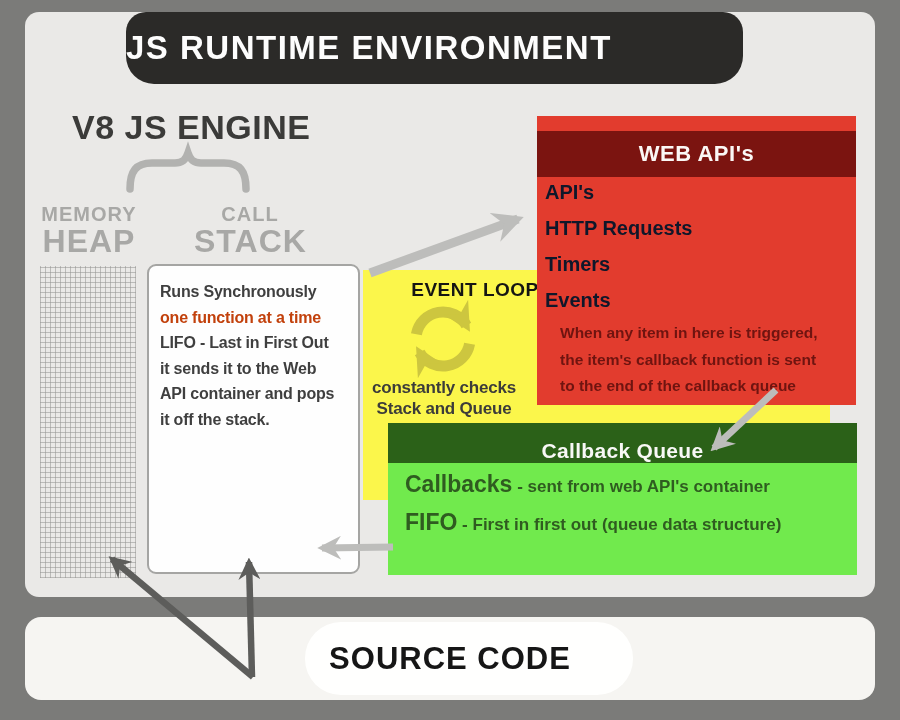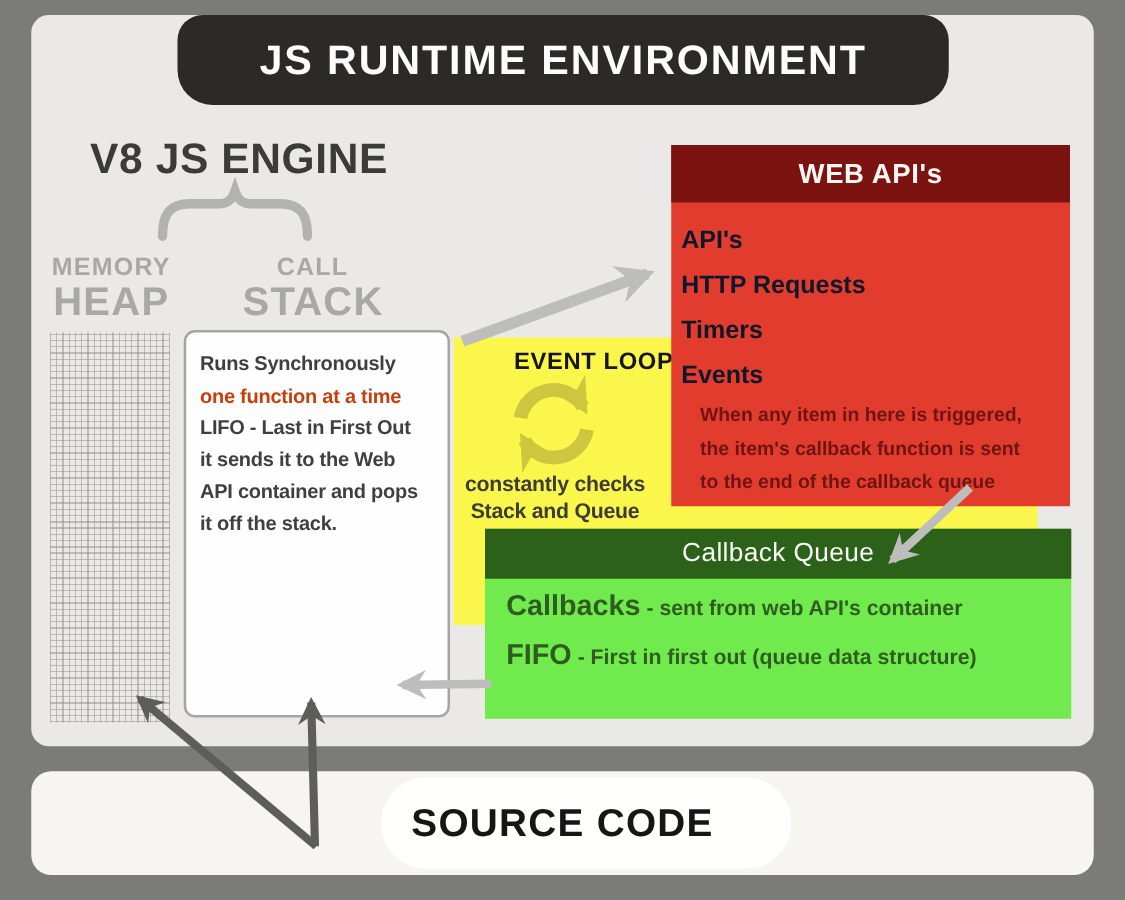--- a/index.html
+++ b/index.html
@@ -9,23 +9,23 @@
     font-family:"Liberation Sans", sans-serif;
     -webkit-font-smoothing:antialiased;
   }
   .abs{position:absolute;}
 
   
   #panel{left:25px;top:12px;width:850px;height:585px;background:#eae9e7;border-radius:14px;}
 
   
   #banner{
-    left:142px;top:12px;width:617px;height:72px;background:#2b2a28;
+    left:126px;top:12px;width:617px;height:72px;background:#2b2a28;
     border-radius:20px 20px 28px 28px;
-    display:flex;align-items:center;justify-content:center;
+    display:flex;align-items:center;justify-content:flex-start;
     color:#fdfdfd;font-size:33px;font-weight:bold;letter-spacing:1.5px;
   }
 
   
   #v8-title{left:72px;top:108px;font-size:34px;font-weight:bold;color:#3b3b39;letter-spacing:0.5px;}
 
   .col-label{text-align:center;color:#a8a8a6;font-weight:bold;line-height:1.05;}
   .col-label .small{font-size:20px;letter-spacing:1px;display:block;}
   .col-label .big{font-size:32px;letter-spacing:1px;display:block;}
   #memory-label{left:36px;top:204px;width:106px;}
@@ -50,34 +50,34 @@
 
   
   #yellow-field{left:363px;top:270px;width:467px;height:230px;background:#fbf64b;}
   #event-loop-title{left:363px;top:279px;width:160px;text-align:center;font-size:19px;font-weight:bold;color:#151513;letter-spacing:0.5px;padding-left:32px;}
   #event-loop-icon{left:396px;top:300px;}
   #event-loop-caption{left:358px;top:377px;width:172px;text-align:center;font-size:17px;font-weight:bold;color:#3c3c3a;line-height:21px;letter-spacing:-0.2px;}
 
   
   #webapi-box{left:537px;top:116px;width:319px;height:289px;background:#e23c2e;}
   #webapi-header{
-    position:absolute;left:0;top:0;width:100%;height:46px;background:#7b1410;
+    position:absolute;left:0;top:15px;width:100%;height:46px;background:#7b1410;
     display:flex;align-items:center;justify-content:center;
     color:#fbf7f5;font-size:22px;font-weight:bold;letter-spacing:0.5px;
   }
   #webapi-items{position:absolute;left:8px;top:58px;}
   #webapi-items .item{font-size:20px;font-weight:bold;color:#0f172a;line-height:36px;}
   #webapi-note{position:absolute;left:23px;top:204px;font-size:15.5px;font-weight:bold;color:#6f1410;line-height:26.5px;}
 
   
   #queue-box{left:388px;top:423px;width:469px;height:152px;background:#71ea4d;}
   #queue-header{
     position:absolute;left:0;top:0;width:100%;height:40px;background:#2b6118;
-    display:flex;align-items:center;justify-content:center;
-    color:#f8f8f6;font-size:21px;font-weight:normal;letter-spacing:0.3px;
+    display:flex;align-items:flex-end;justify-content:center;
+    color:#f8f8f6;font-size:21px;font-weight:bold;letter-spacing:0.3px;
   }
   #queue-rows{position:absolute;left:17px;top:44px;right:8px;}
   #queue-rows .row{line-height:35.5px;color:#2f5c20;white-space:nowrap;}
   #queue-rows .lead{font-size:23px;font-weight:bold;}
   #queue-rows .rest{font-size:17px;font-weight:bold;}
 
   
   #source-bar{left:25px;top:617px;width:850px;height:83px;background:#f6f5f2;border-radius:16px;}
   #source-pill{position:absolute;left:280px;top:5px;width:328px;height:73px;background:#fffffe;border-radius:36px;}
   #source-title{position:absolute;inset:0;display:flex;align-items:center;justify-content:center;

